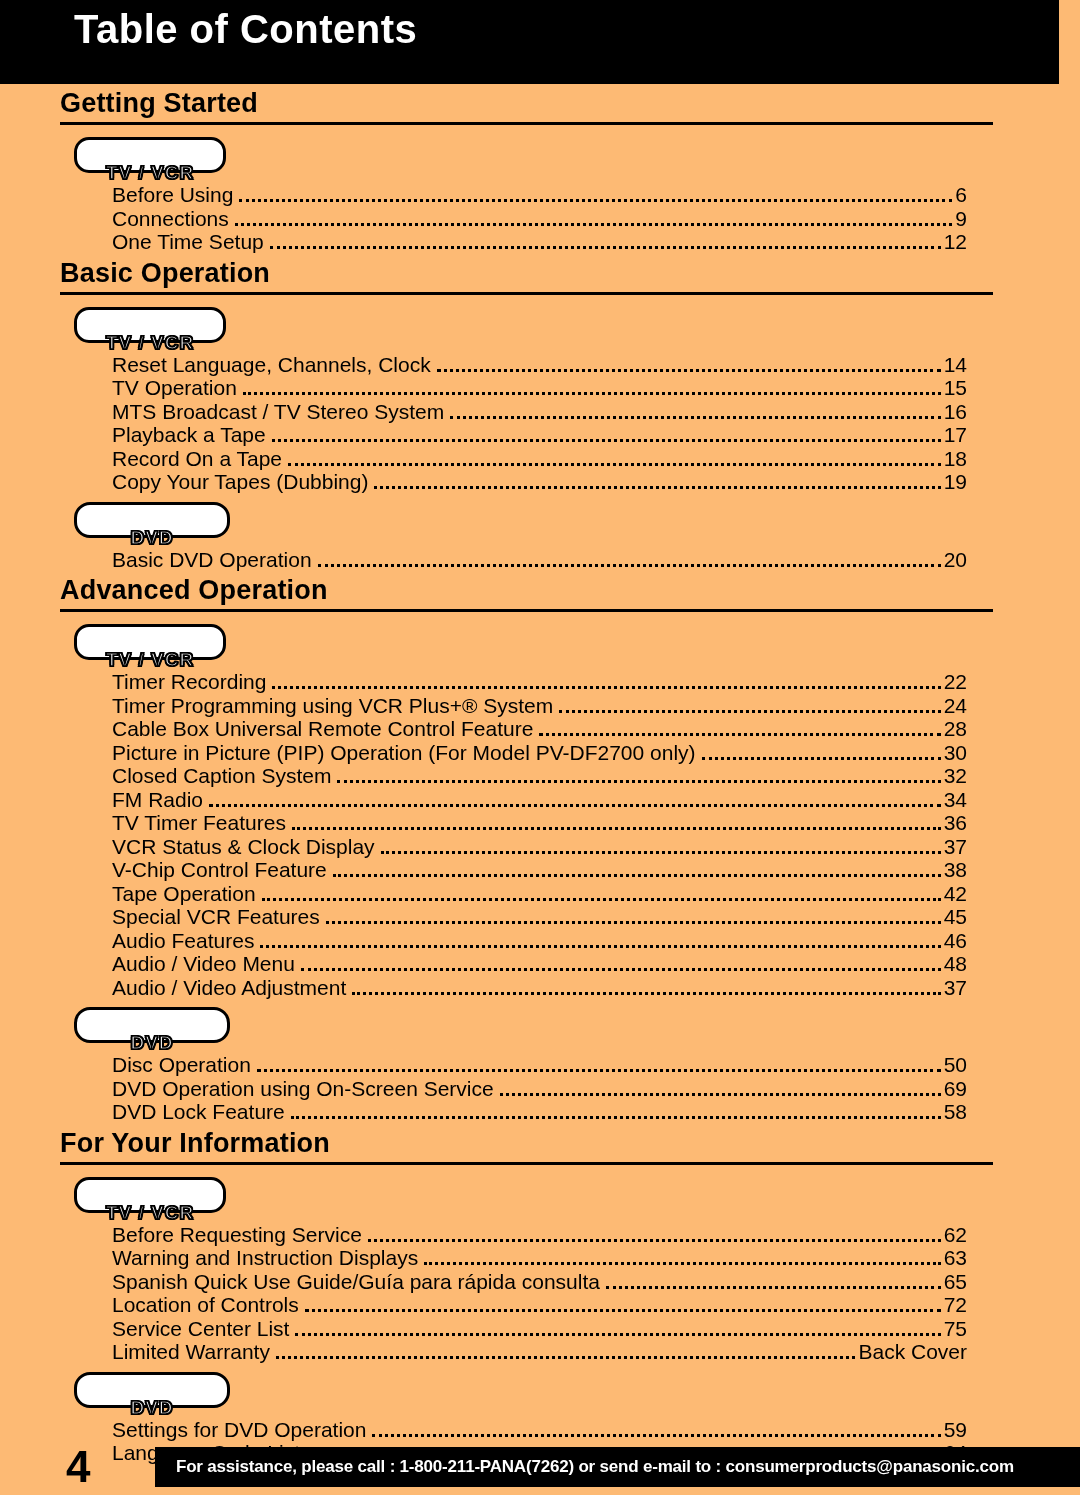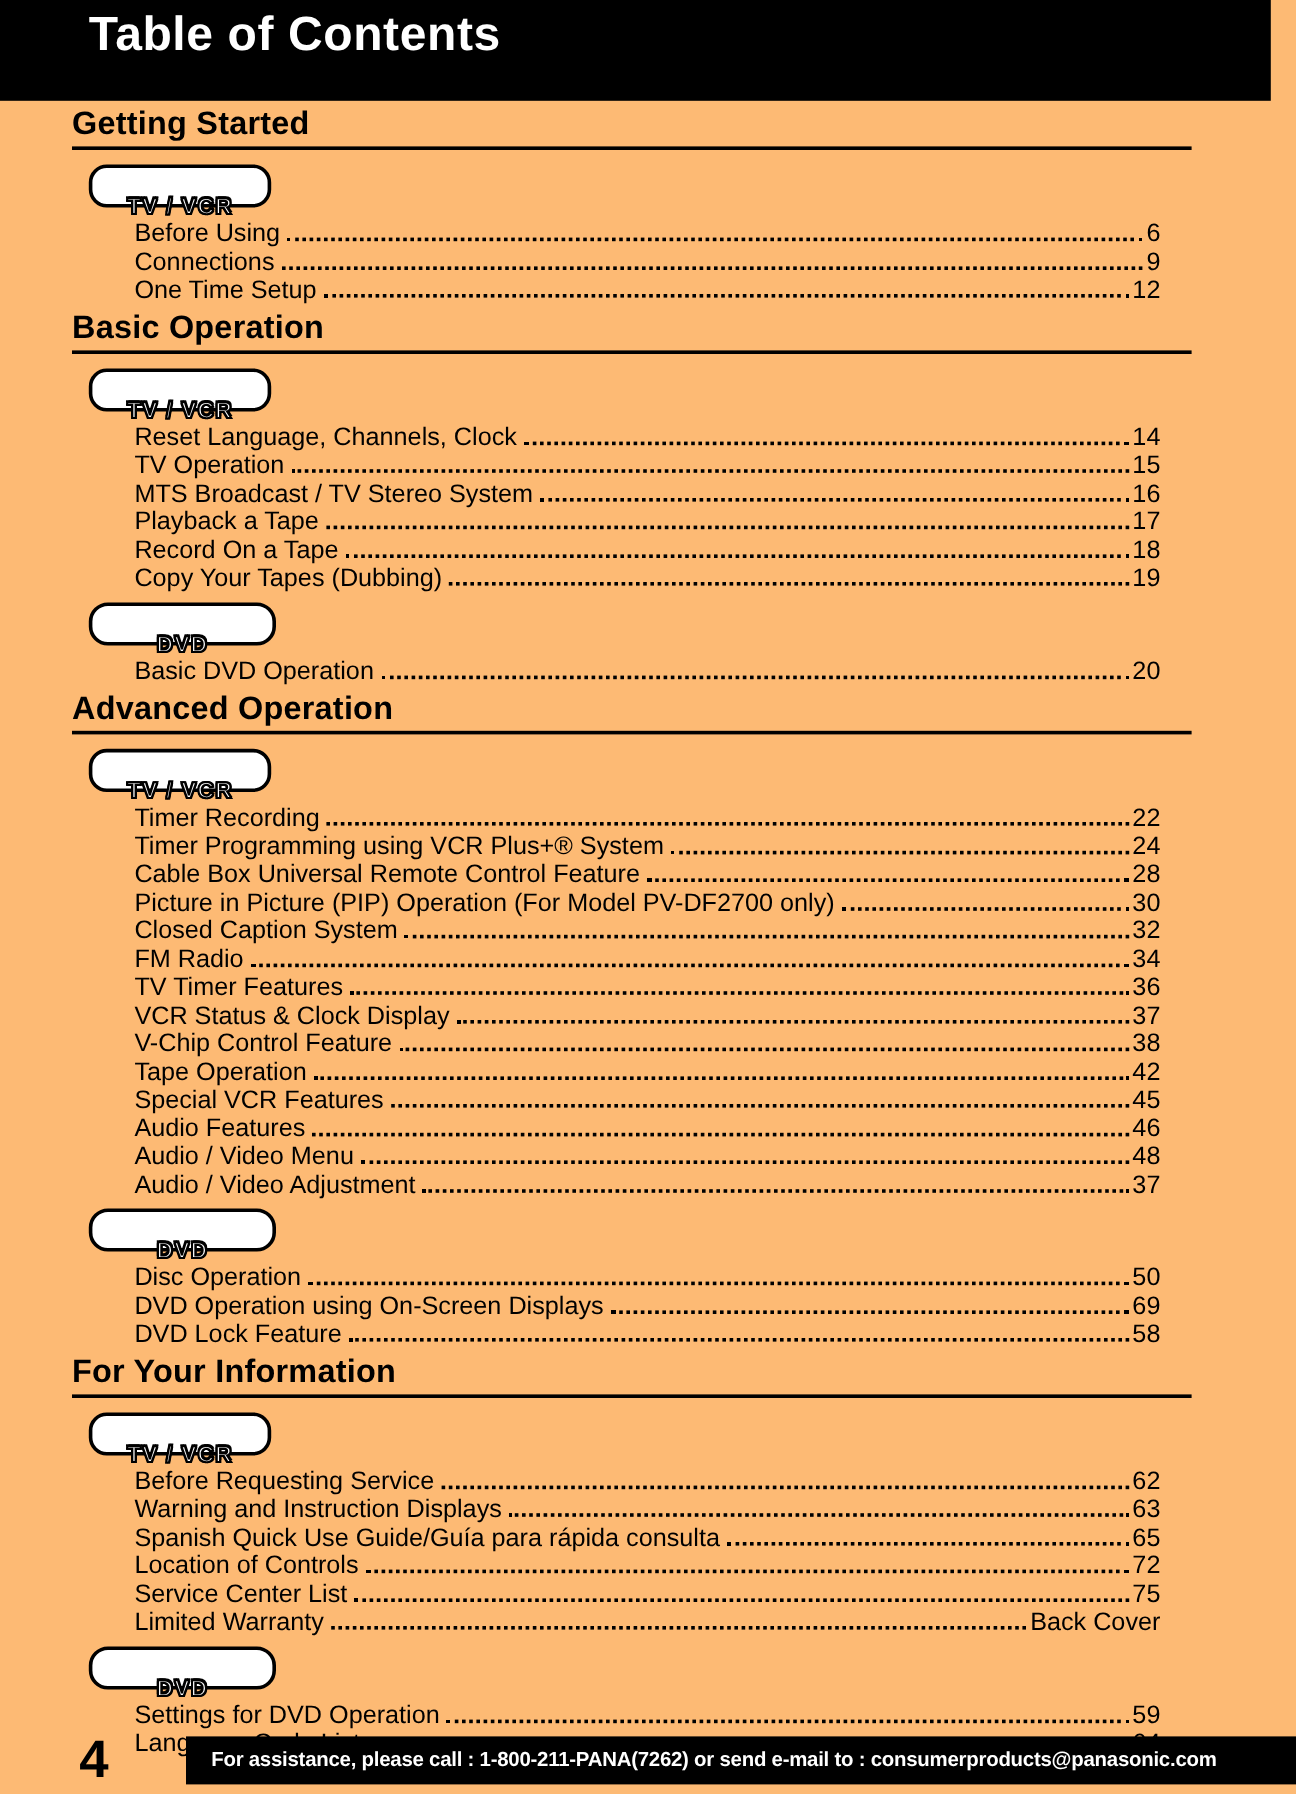--- a/index.html
+++ b/index.html
@@ -291,21 +291,21 @@
         <div><span class="badge dvd">
             <span class="badge-text">DVD</span>
           </span></div>
         <div class="toc-list">
           <div class="toc-row">
             <span class="toc-label">Disc Operation</span>
             <span class="dot-leader"></span>
             <span class="toc-page">50</span>
           </div>
           <div class="toc-row">
-            <span class="toc-label">DVD Operation using On-Screen Displays</span>
+            <span class="toc-label">DVD Operation using On-Screen Service</span>
             <span class="dot-leader"></span>
             <span class="toc-page">69</span>
           </div>
           <div class="toc-row">
             <span class="toc-label">DVD Lock Feature</span>
             <span class="dot-leader"></span>
             <span class="toc-page">58</span>
           </div>
         </div>
       </div>

